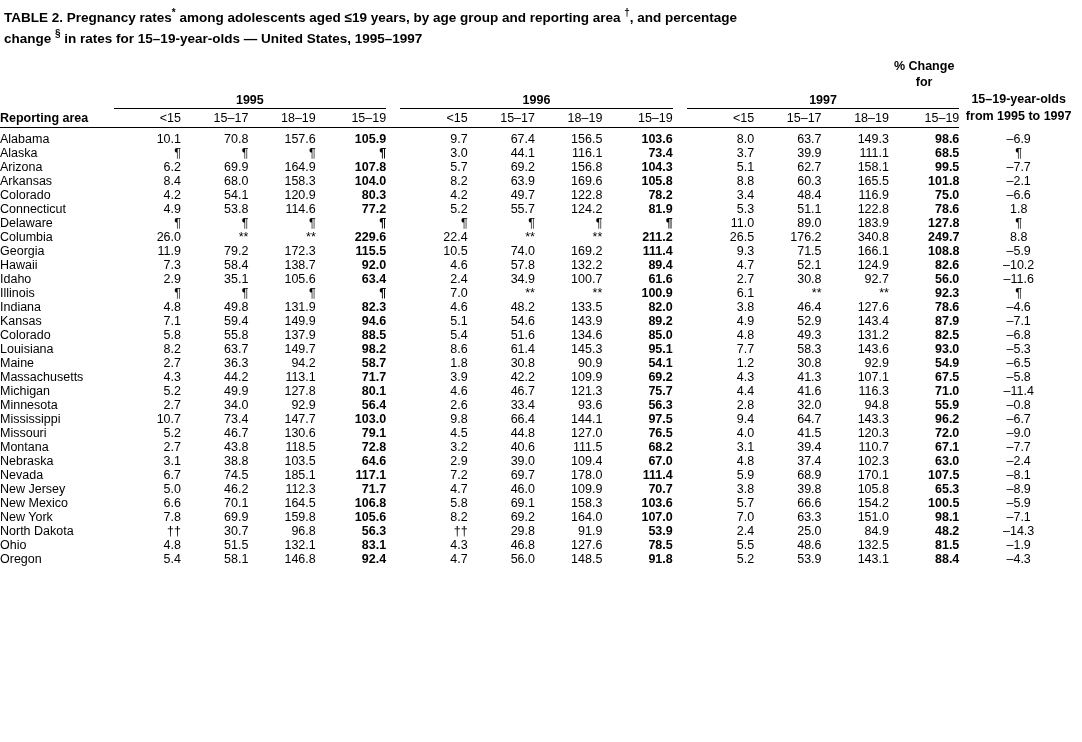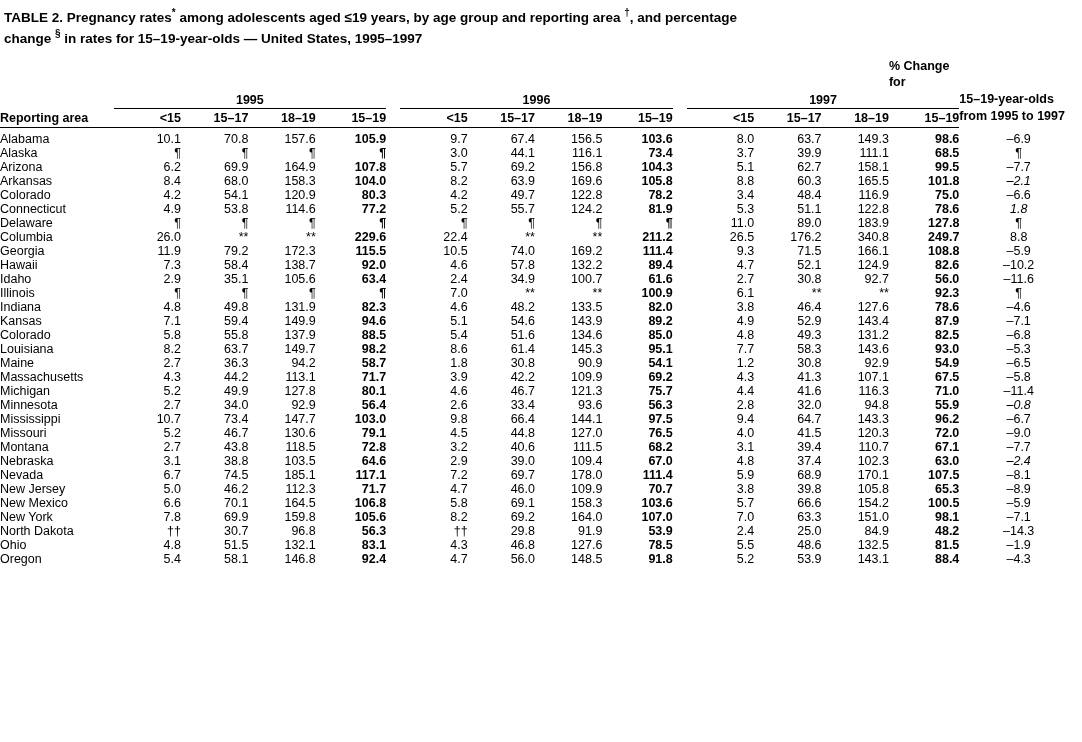--- a/index.html
+++ b/index.html
@@ -57,40 +57,40 @@
     padding-bottom: 1px;
   }
   .yearrule {
     border-bottom: 1.3px solid #000;
     height: 1px;
     font-size: 0;
     line-height: 0;
   }
   .colhead {
     text-align: right;
-    font-weight: bold;
+    font-weight: normal;
     font-size: 12.5px;
     padding-right: 8px;
     padding-bottom: 2px;
   }
   .colhead-left {
     text-align: left;
     font-weight: bold;
     font-size: 12.5px;
     padding-bottom: 2px;
   }
   .headrule td {
     border-bottom: 1.3px solid #000;
     height: 2px;
     font-size: 0;
     line-height: 0;
     padding: 0;
   }
   .chghead {
-    text-align: left;
+    text-align: center;
     font-weight: bold;
     font-size: 12.5px;
     line-height: 1.3;
     padding-left: 6px;
   }
   .rowlabel {
     text-align: left;
     font-size: 12.5px;
     white-space: nowrap;
     padding-top: 1px;
@@ -103,21 +103,20 @@
   }
   .num.b {
     font-weight: bold;
   }
   .chg {
     text-align: center;
     padding-right: 10px;
     font-size: 12.5px;
   }
   .chg.it {
-    font-style: italic;
   }
   .spacerrow td { height: 4px; font-size: 0; line-height: 0; }
 </style>
 </head>
 <body>
 
 <div class="page">
 
   <div class="title">
     <span>TABLE 2. Pregnancy rates</span><span class="sup">*</span><span> among adolescents aged  </span><span>≤19 years, by age group and reporting area </span><span class="sup">†</span><span>, and percentage</span><br>

